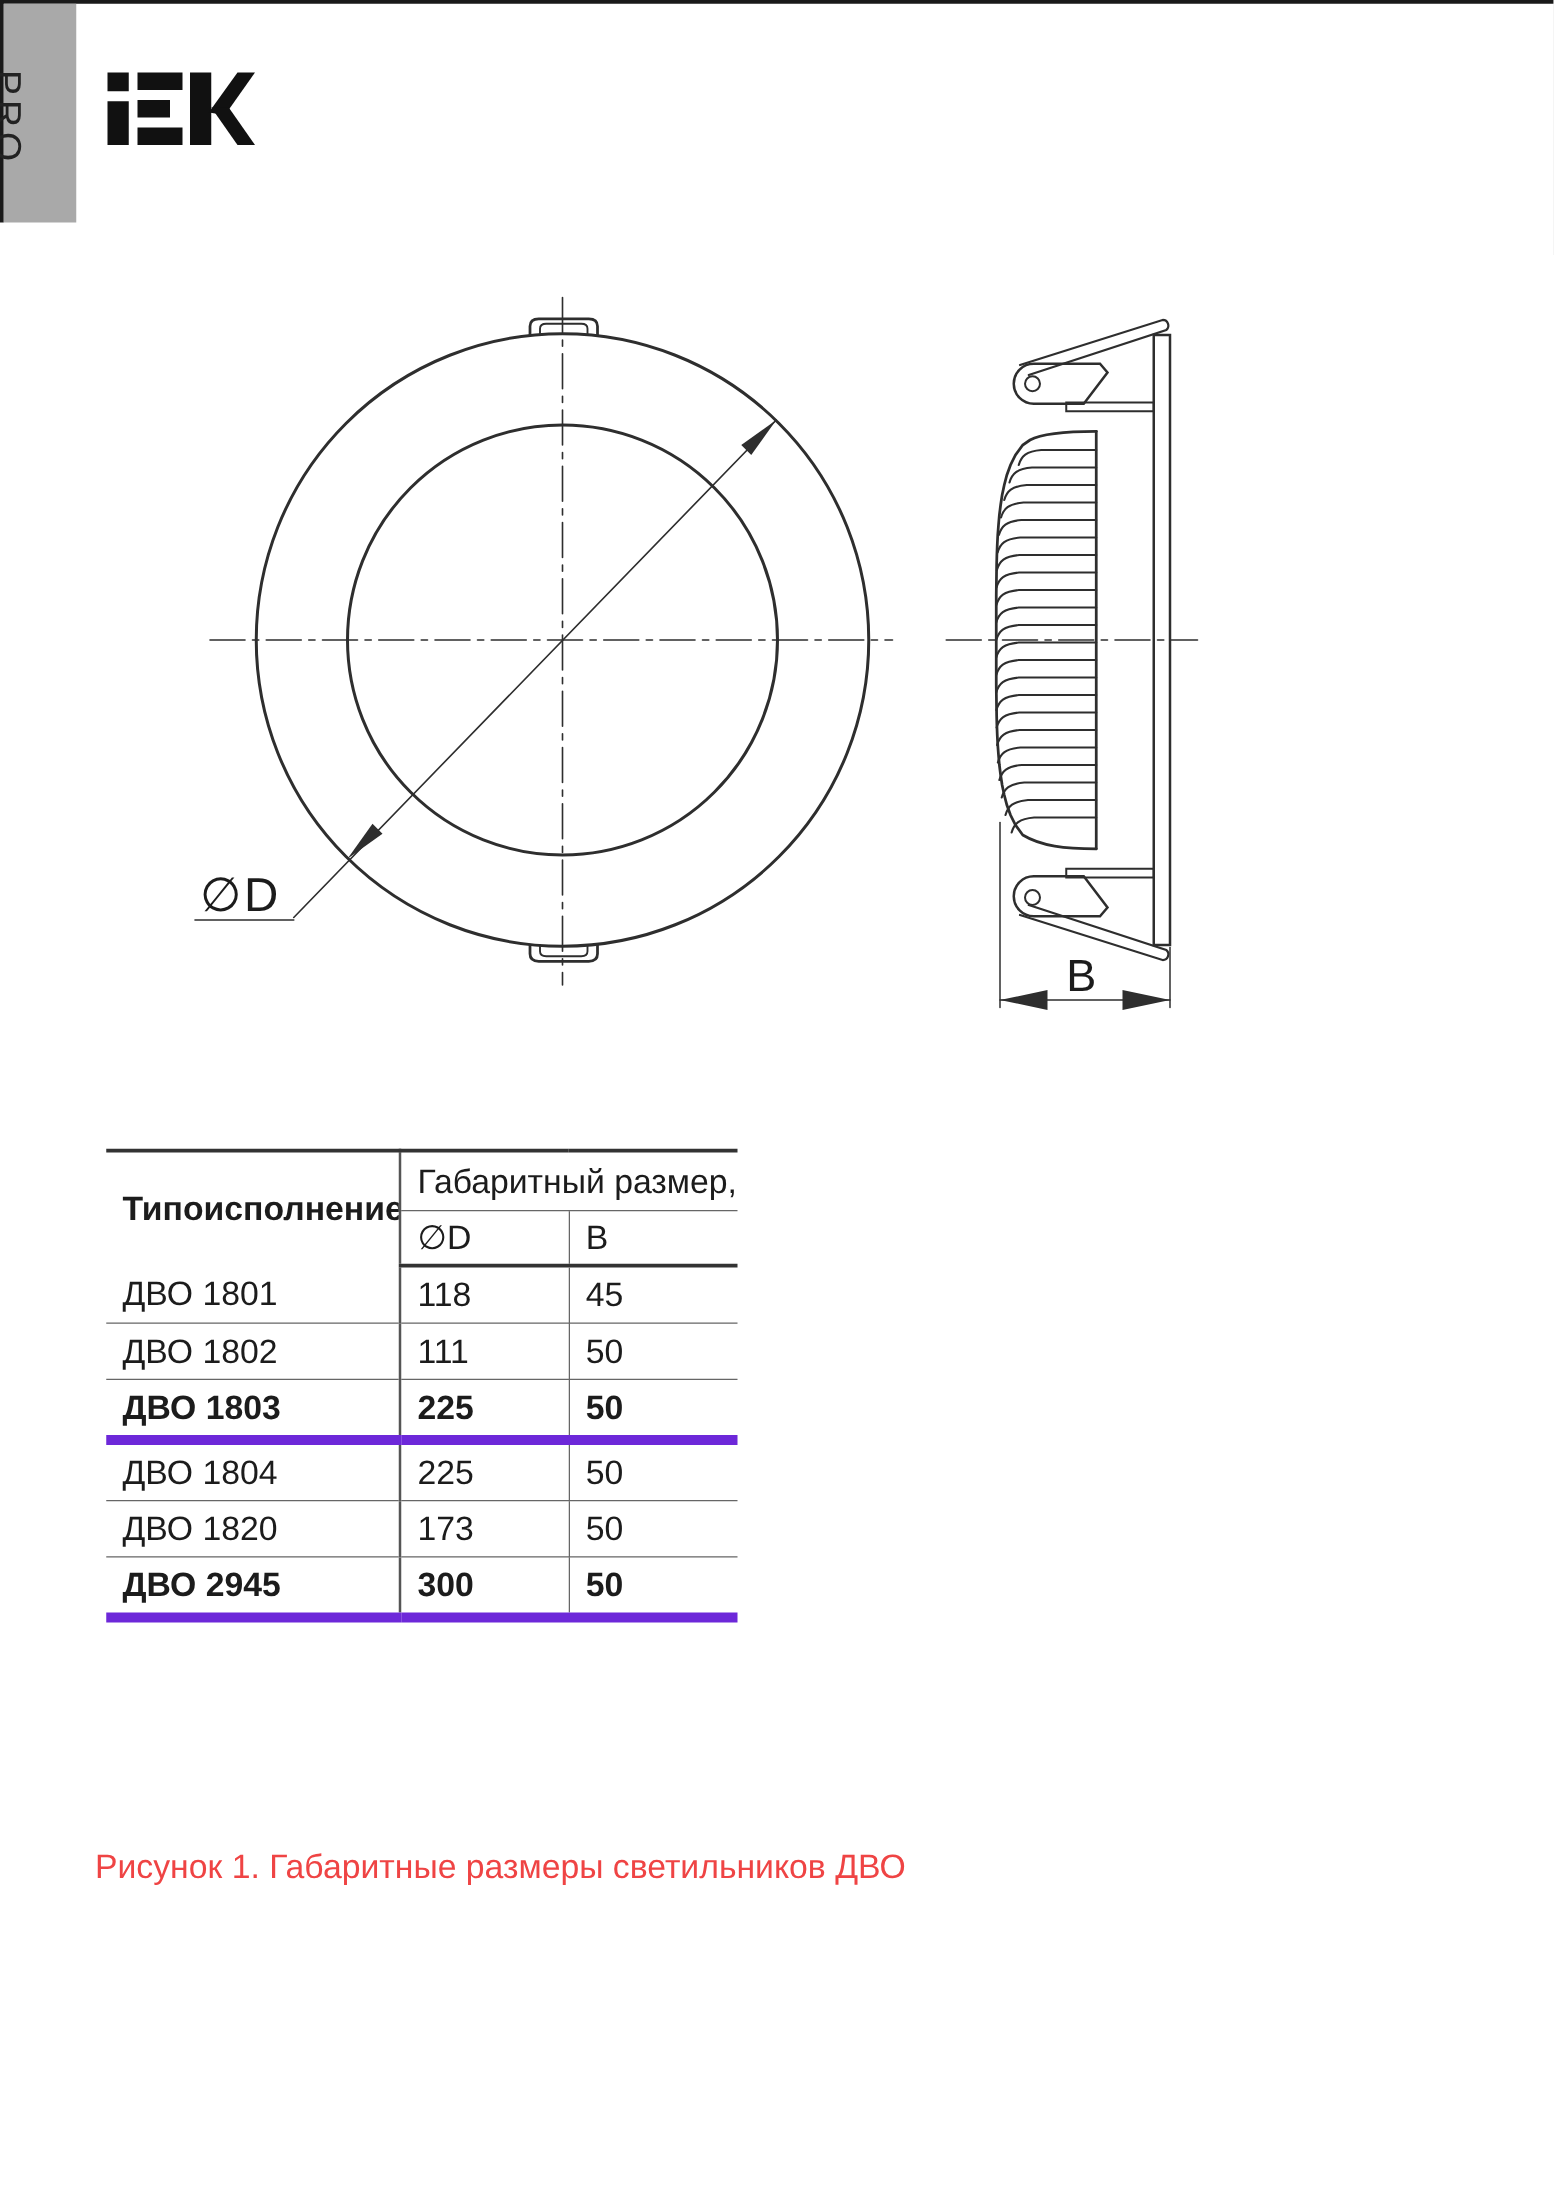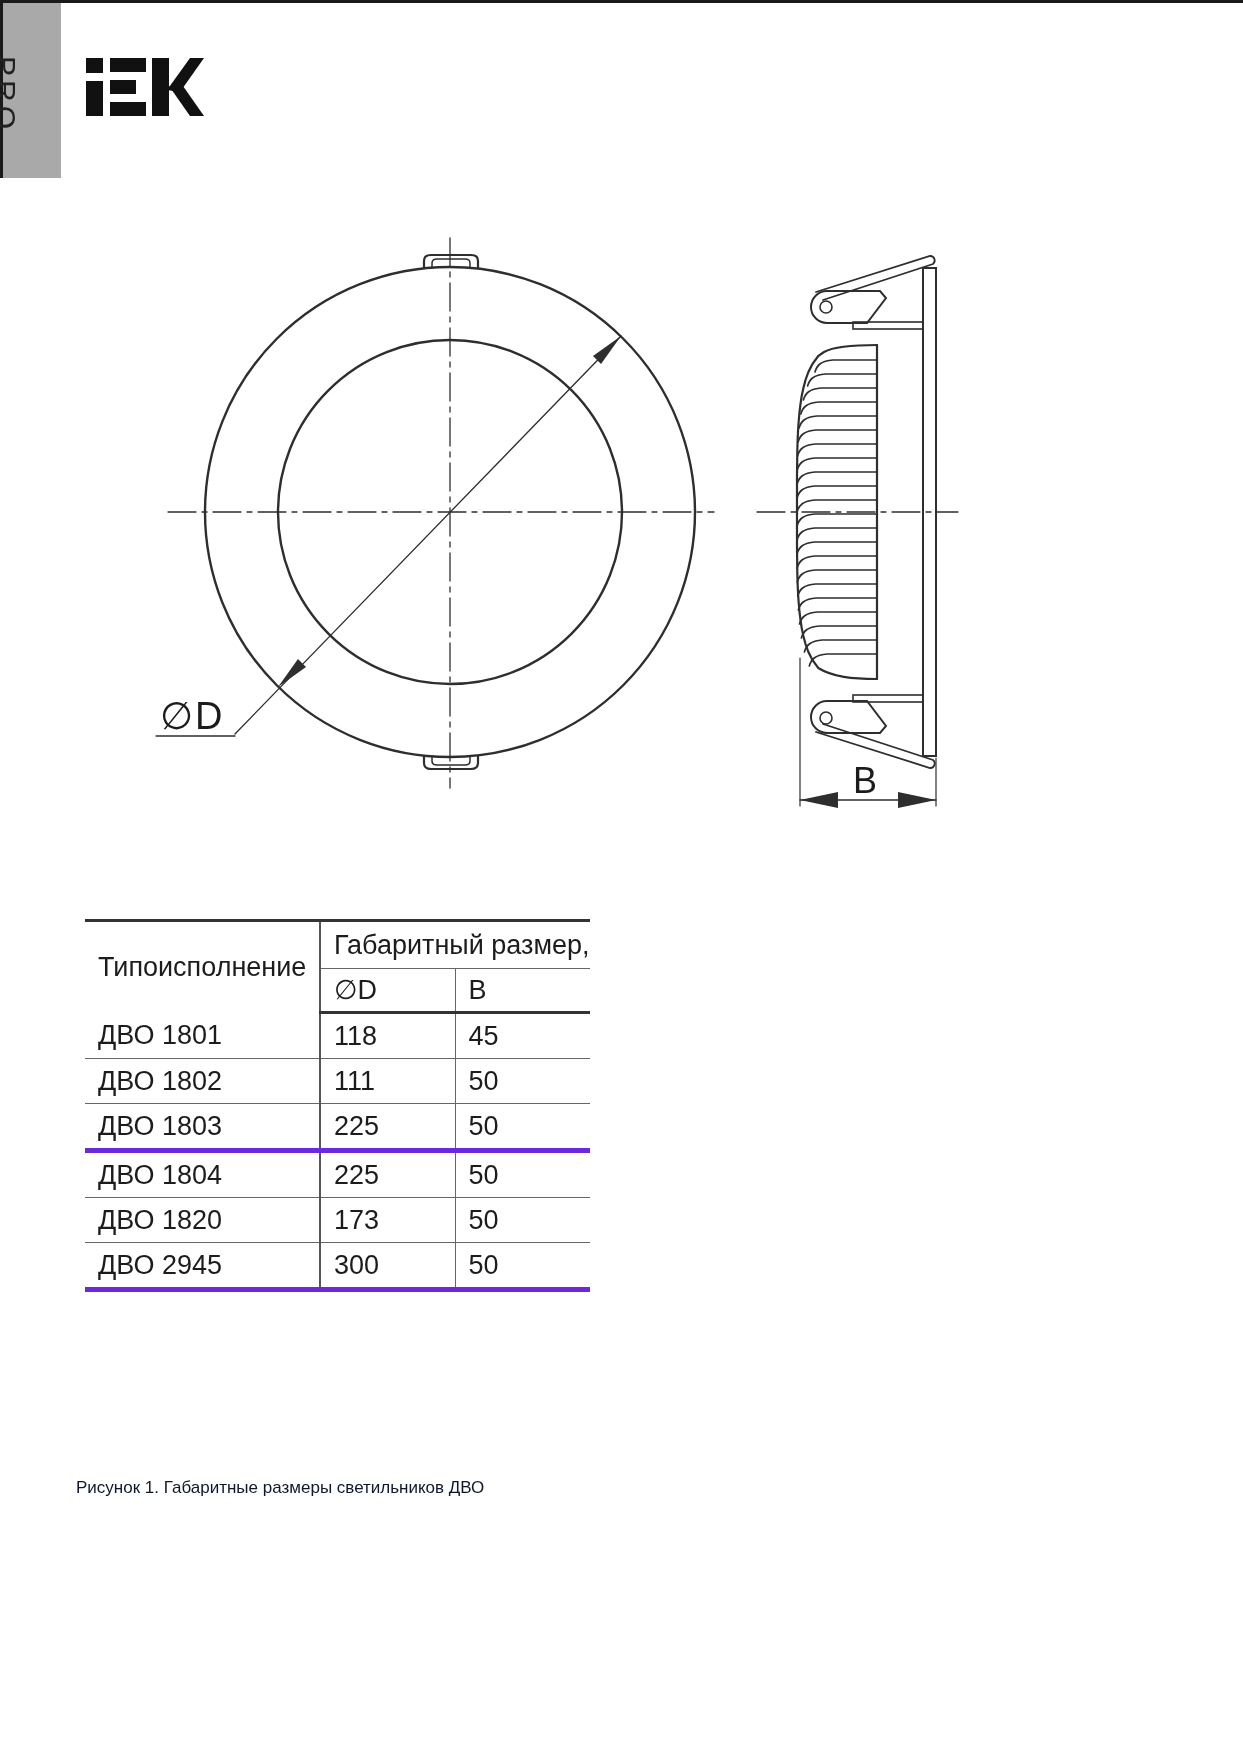--- a/index.html
+++ b/index.html
@@ -13,25 +13,25 @@
   #drawing-svg{position:absolute;left:0;top:0;}
   
   #dim-table-wrap{position:absolute;left:85px;top:919px;width:505px;}
   table.dims{border-collapse:collapse;width:505px;table-layout:fixed;
              font-size:27px;color:#1c1c1c;border-top:3px solid #333;}
   table.dims td{padding:0 0 0 13px;vertical-align:middle;overflow:hidden;white-space:nowrap;}
   td.colsep-strong{border-right:2px solid #555;}
   td.colsep{border-right:1.5px solid #666;}
   tr.hrow1 td{height:46px;}
   tr.hrow2 td{height:42px;border-bottom:3px solid #333;}
-  td.type-head{vertical-align:top;padding-top:12px;}
+  td.type-head{vertical-align:top;padding-top:12px;font-weight:bold;}
   td.group-head{border-bottom:1.5px solid #666;}
   tr.drow td{height:44px;border-bottom:1.5px solid #666;}
-  tr.drow-strong td{border-bottom:5px solid #6d28d9;}
-  #figure-caption{position:absolute;left:76px;top:1478px;font-size:17px;color:#0f172a;}
+  tr.drow-strong td{border-bottom:8px solid #6d28d9;font-weight:bold;}
+  #figure-caption{position:absolute;left:76px;top:1478px;font-size:27px;color:#ef4444;}
 </style>
 </head>
 <body>
 
 <div id="page">
 
   <div id="edge-top"></div>
   <div id="edge-left"></div>
   <div id="pro-bar"></div>
   <div id="pro-label">PRO</div>

